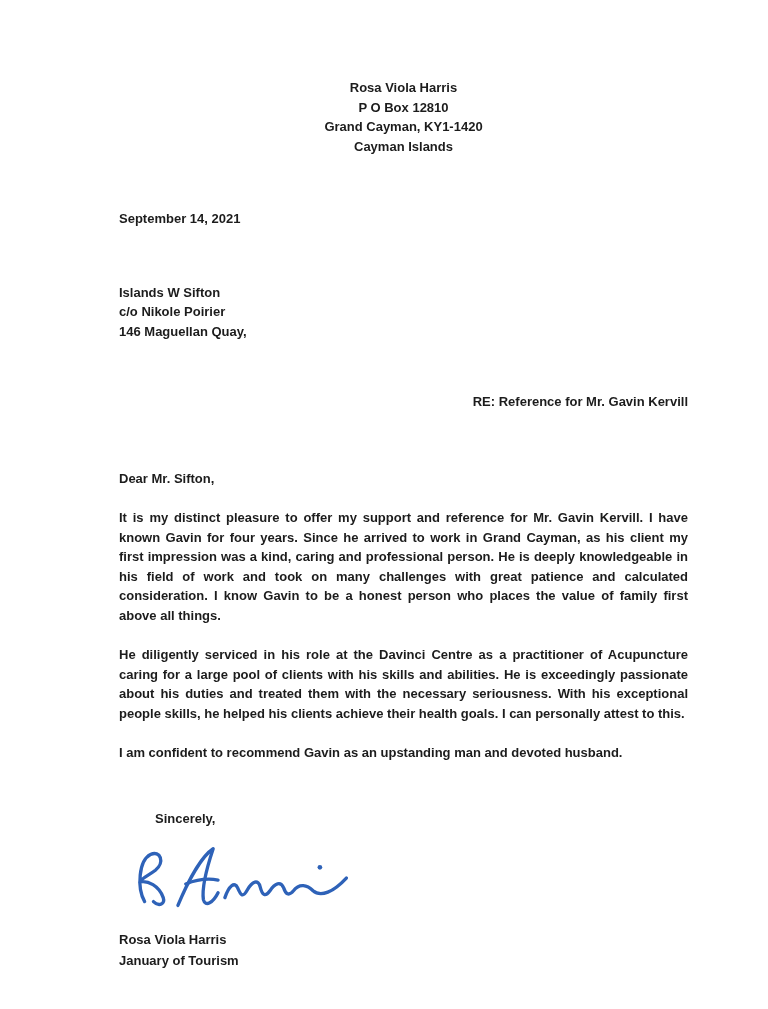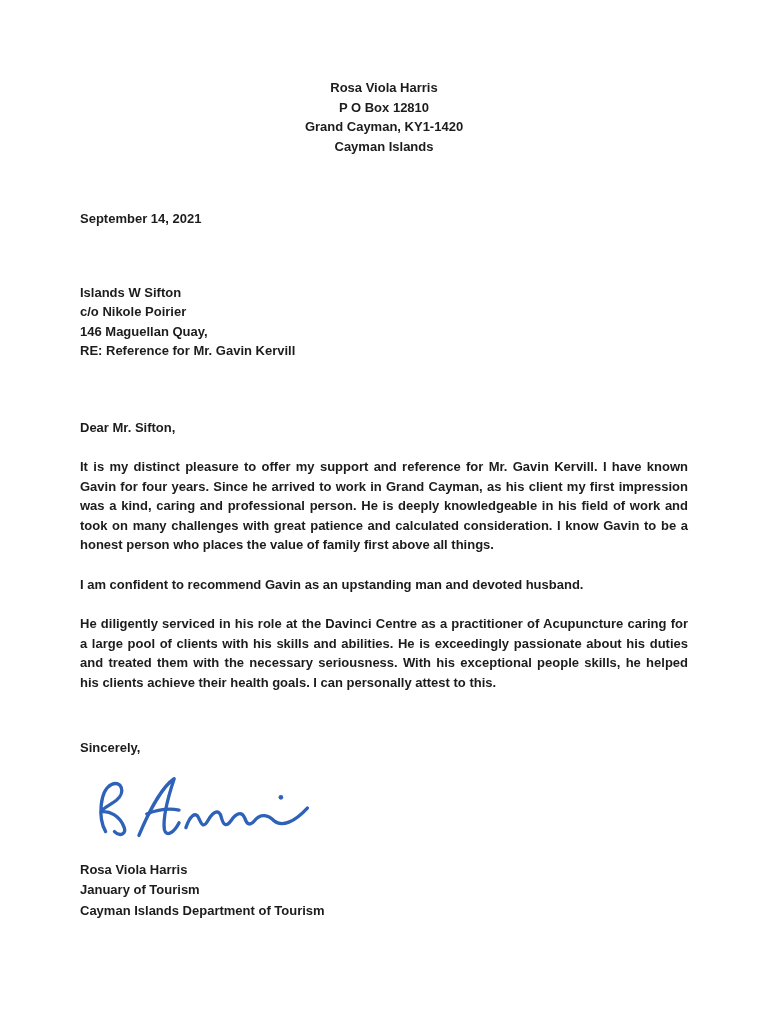--- a/index.html
+++ b/index.html
@@ -11,52 +11,54 @@
     width: 768px;
     height: 1009px;
     overflow: hidden;
     font-family: "Liberation Sans", sans-serif;
     color: #1c1c1c;
   }
   .page {
     box-sizing: border-box;
     width: 768px;
     height: 1009px;
-    padding: 78px 80px 0 80px;
+    padding: 78px 80px 0 119px;
     background: #ffffff;
     font-size: 13px;
     font-weight: 700;
     line-height: 19.5px;
   }
   .sender {
     text-align: center;
     line-height: 19.5px;
   }
   .date {
     margin-top: 53px;
   }
   .recipient {
     margin-top: 54px;
     line-height: 19.5px;
   }
   .recipient .addr-line {
     white-space: pre;
   }
   .subject {
-    text-align: left;
+    margin-top: 51px;
+    text-align: right;
   }
   .salutation {
     margin-top: 57px;
   }
   .para {
     margin: 20px 0 0 0;
     text-align: justify;
   }
   .closing {
     margin-top: 46px;
+    margin-left: 36px;
   }
   .signature {
     margin-top: 12px;
     margin-left: 8px;
     height: 86px;
   }
   .sig-block {
     margin-top: 4px;
     line-height: 20.5px;
   }
@@ -79,36 +81,35 @@
     <div class="addr-line">Islands W Sifton</div>
     <div class="addr-line">c/o Nikole Poirier</div>
     <div class="addr-line">146 Maguellan Quay,</div>
   </div>
 
   <div class="subject">RE: Reference for Mr. Gavin Kervill</div>
 
   <div class="salutation">Dear Mr. Sifton,</div>
 
   <p class="para">It is my distinct pleasure to offer my support and reference for Mr. Gavin Kervill. I have known Gavin for four years. Since he arrived to work in Grand Cayman, as his client my first impression was a kind, caring and professional person. He is deeply knowledgeable in his field of work and took on many challenges with great patience and calculated consideration. I know Gavin to be a honest person who places the value of family first above all things.</p>
+  <p class="para">He diligently serviced in his role at the Davinci Centre as a practitioner of Acupuncture caring for a large pool of clients with his skills and abilities. He is exceedingly passionate about his duties and treated them with the necessary seriousness. With his exceptional people skills, he helped his clients achieve their health goals. I can personally attest to this.</p>
   <p class="para">I am confident to recommend Gavin as an upstanding man and devoted husband.</p>
-  <p class="para">He diligently serviced in his role at the Davinci Centre as a practitioner of Acupuncture caring for a large pool of clients with his skills and abilities. He is exceedingly passionate about his duties and treated them with the necessary seriousness. With his exceptional people skills, he helped his clients achieve their health goals. I can personally attest to this.</p>
 
   <div class="closing">Sincerely,</div>
 
   <div class="signature">
     <svg width="235" height="82" viewBox="0 0 240 82">
       <g fill="none" stroke-width="3.4" stroke-linecap="round" stroke-linejoin="round" stroke="#2e62b8">
         <path d="M18,62 C10,48 12,20 24,14 C34,9 39,22 29,30 C21,36 15,38 13,42 C21,40 33,46 37,58 C39,64 33,68 27,62"></path>
         <path d="M52,66 C62,42 76,16 88,8 C82,26 76,46 78,60 C80,68 88,63 93,53"></path>
         <path d="M60,44 C70,40 82,38 93,40"></path>
         <path d="M100,58 C104,46 110,41 113,48 C116,55 118,59 123,50 C128,41 134,39 136,47 C138,55 141,58 146,51 C151,43 157,41 160,48 C162,54 165,57 170,51 C176,43 184,45 190,51 C198,58 211,52 224,38"></path>
       </g>
       <circle cx="197" cy="27" r="2.4" fill="#2e62b8"></circle>
     </svg>
   </div>
 
   <div class="sig-block">
     <div>Rosa Viola Harris</div>
     <div>January of Tourism</div>
-    <div>Cayman Islands Department of Tourism</div>
   </div>
 
 </div>
 
 </body></html>

